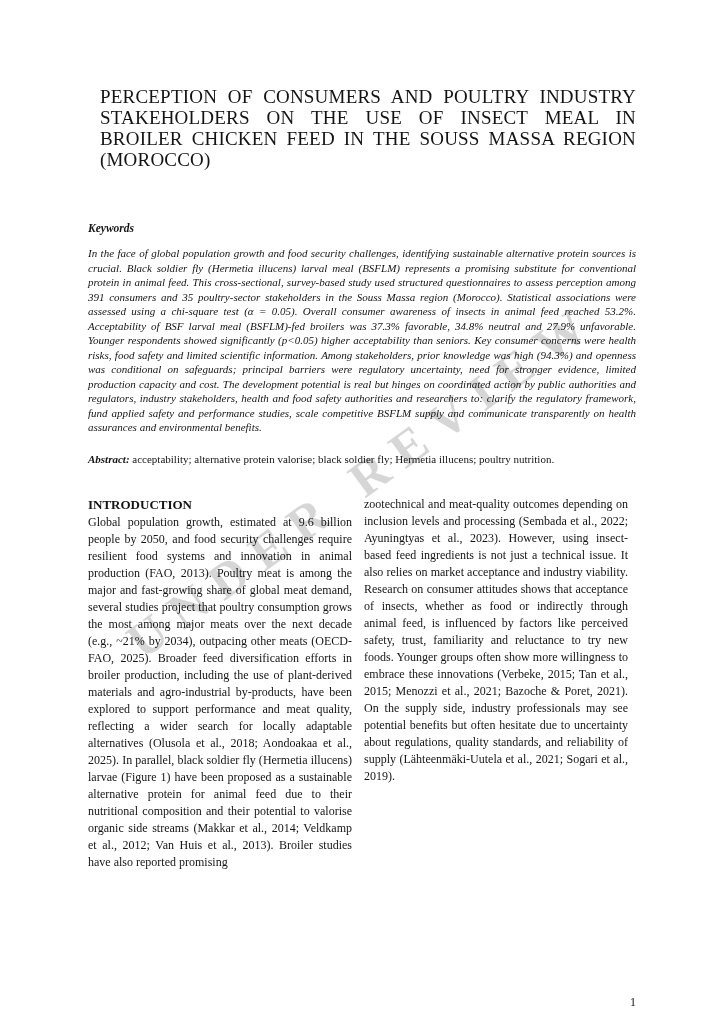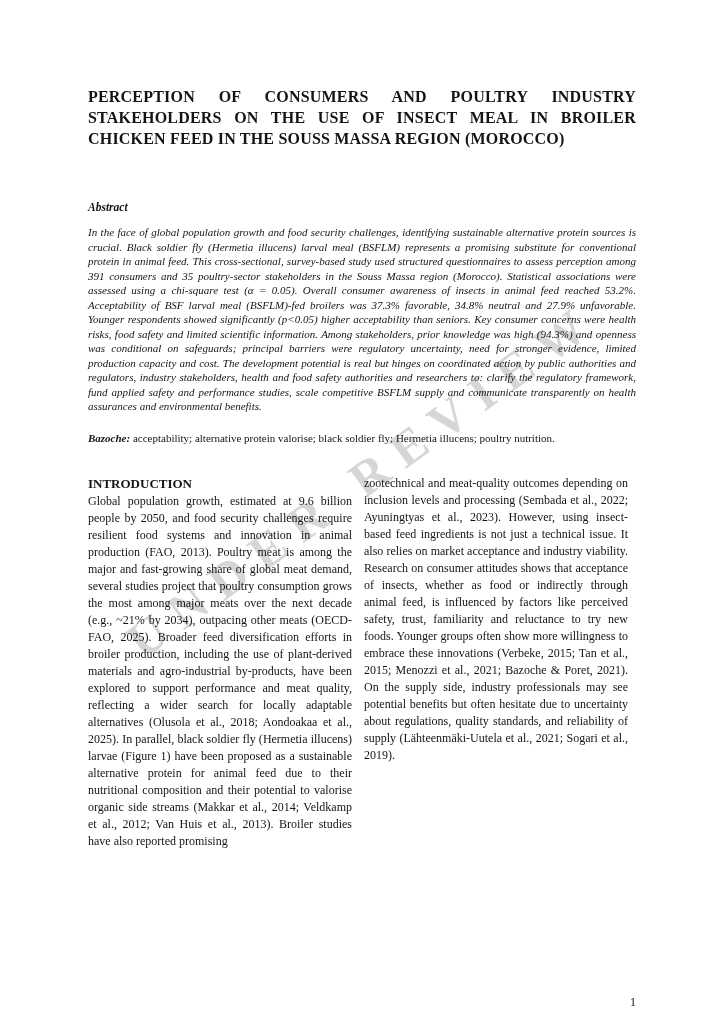--- a/index.html
+++ b/index.html
@@ -32,25 +32,26 @@
   }
   .content {
     position: absolute;
     left: 88px;
     right: 88px;
     top: 0;
     z-index: 1;
   }
   .paper-title {
     margin-top: 86px;
-    font-size: 16px;
-    font-weight: bold;
+    font-size: 19px;
+    font-weight: normal;
     line-height: 21px;
     text-align: justify;
     letter-spacing: 0.2px;
+    margin-left: 12px;
   }
   .abstract-heading {
     margin-top: 52px;
     font-size: 11.5px;
     font-weight: bold;
     font-style: italic;
   }
   .abstract-body {
     margin-top: 12px;
     font-size: 11px;
@@ -99,26 +100,26 @@
 <body>
 
 <div class="page">
 
   <div class="watermark">UNDER REVIEW</div>
 
   <div class="content">
 
     <div class="paper-title">PERCEPTION OF CONSUMERS AND POULTRY INDUSTRY STAKEHOLDERS ON THE USE OF INSECT MEAL IN BROILER CHICKEN FEED IN THE SOUSS MASSA REGION (MOROCCO)</div>
 
-    <div class="abstract-heading">Abstract</div>
+    <div class="abstract-heading">Keywords</div>
 
     <div class="abstract-body">In the face of global population growth and food security challenges, identifying sustainable alternative protein sources is crucial. Black soldier fly (Hermetia illucens) larval meal (BSFLM) represents a promising substitute for conventional protein in animal feed. This cross-sectional, survey-based study used structured questionnaires to assess perception among 391 consumers and 35 poultry-sector stakeholders in the Souss Massa region (Morocco). Statistical associations were assessed using a chi-square test (α = 0.05). Overall consumer awareness of insects in animal feed reached 53.2%. Acceptability of BSF larval meal (BSFLM)-fed broilers was 37.3% favorable, 34.8% neutral and 27.9% unfavorable. Younger respondents showed significantly (p&lt;0.05) higher acceptability than seniors. Key consumer concerns were health risks, food safety and limited scientific information. Among stakeholders, prior knowledge was high (94.3%) and openness was conditional on safeguards; principal barriers were regulatory uncertainty, need for stronger evidence, limited production capacity and cost. The development potential is real but hinges on coordinated action by public authorities and regulators, industry stakeholders, health and food safety authorities and researchers to: clarify the regulatory framework, fund applied safety and performance studies, scale competitive BSFLM supply and communicate transparently on health assurances and environmental benefits.</div>
 
     <div class="keywords-line">
-      <span class="keywords-label">Bazoche:</span><span><span> acceptability; alternative protein valorise; black soldier fly; </span><span class="it">Hermetia illucens</span><span>; poultry nutrition.</span></span>
+      <span class="keywords-label">Abstract:</span><span><span> acceptability; alternative protein valorise; black soldier fly; </span><span class="it">Hermetia illucens</span><span>; poultry nutrition.</span></span>
     </div>
 
     <div class="columns">
 
       <div class="col">
         <h2 class="section-heading">INTRODUCTION</h2>
         <p><span>Global population growth, estimated at 9.6 billion people by 2050, and food security challenges require resilient food systems and innovation in animal production (FAO, 2013). Poultry meat is among the major and fast-growing share of global meat demand, several studies project that poultry consumption grows the most among major meats over the next decade (e.g., ~21% by 2034), outpacing other meats (OECD-FAO, 2025). Broader feed diversification efforts in broiler production, including the use of plant-derived materials and agro-industrial by-products, have been explored to support performance and meat quality, reflecting a wider search for locally adaptable alternatives (Olusola et al., 2018; Aondoakaa et al., 2025). In parallel, black soldier fly (</span><span class="it">Hermetia illucens</span><span>) larvae (Figure 1) have been proposed as a sustainable alternative protein for animal feed due to their nutritional composition and their potential to valorise organic side streams (Makkar et al., 2014; Veldkamp et al., 2012; Van Huis et al., 2013). Broiler studies have also reported promising</span></p>
       </div>
 
       <div class="col">

